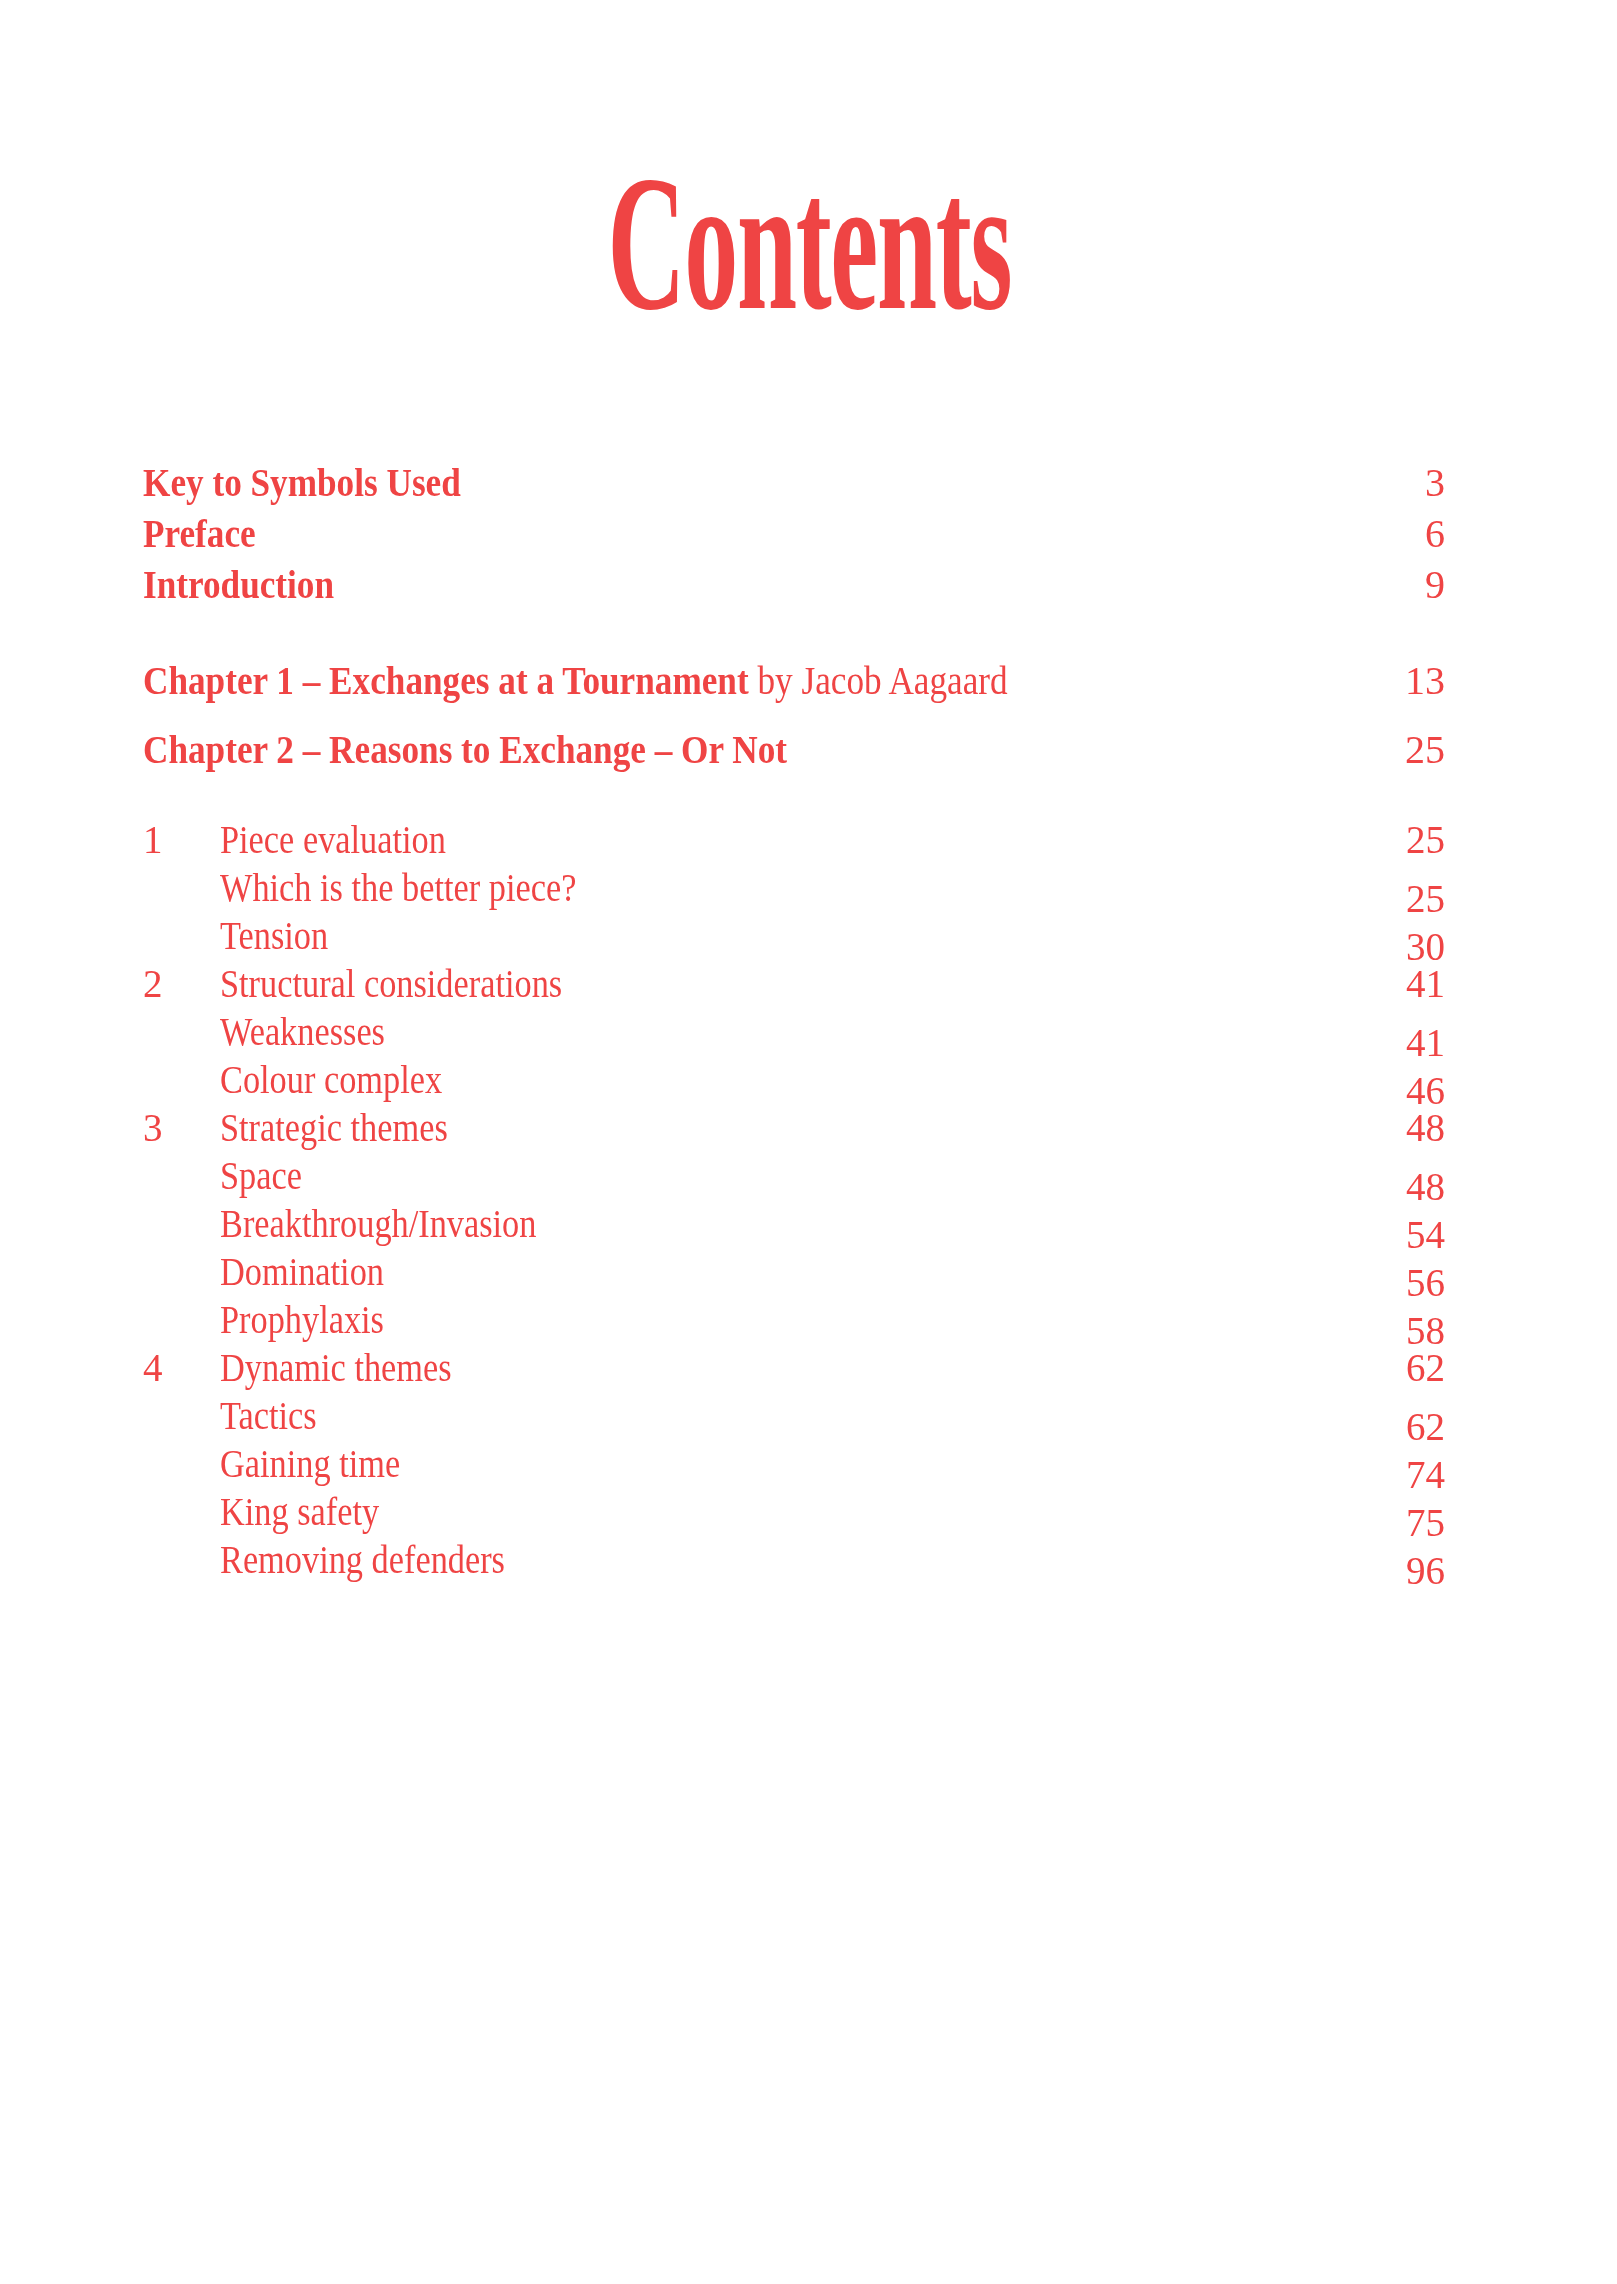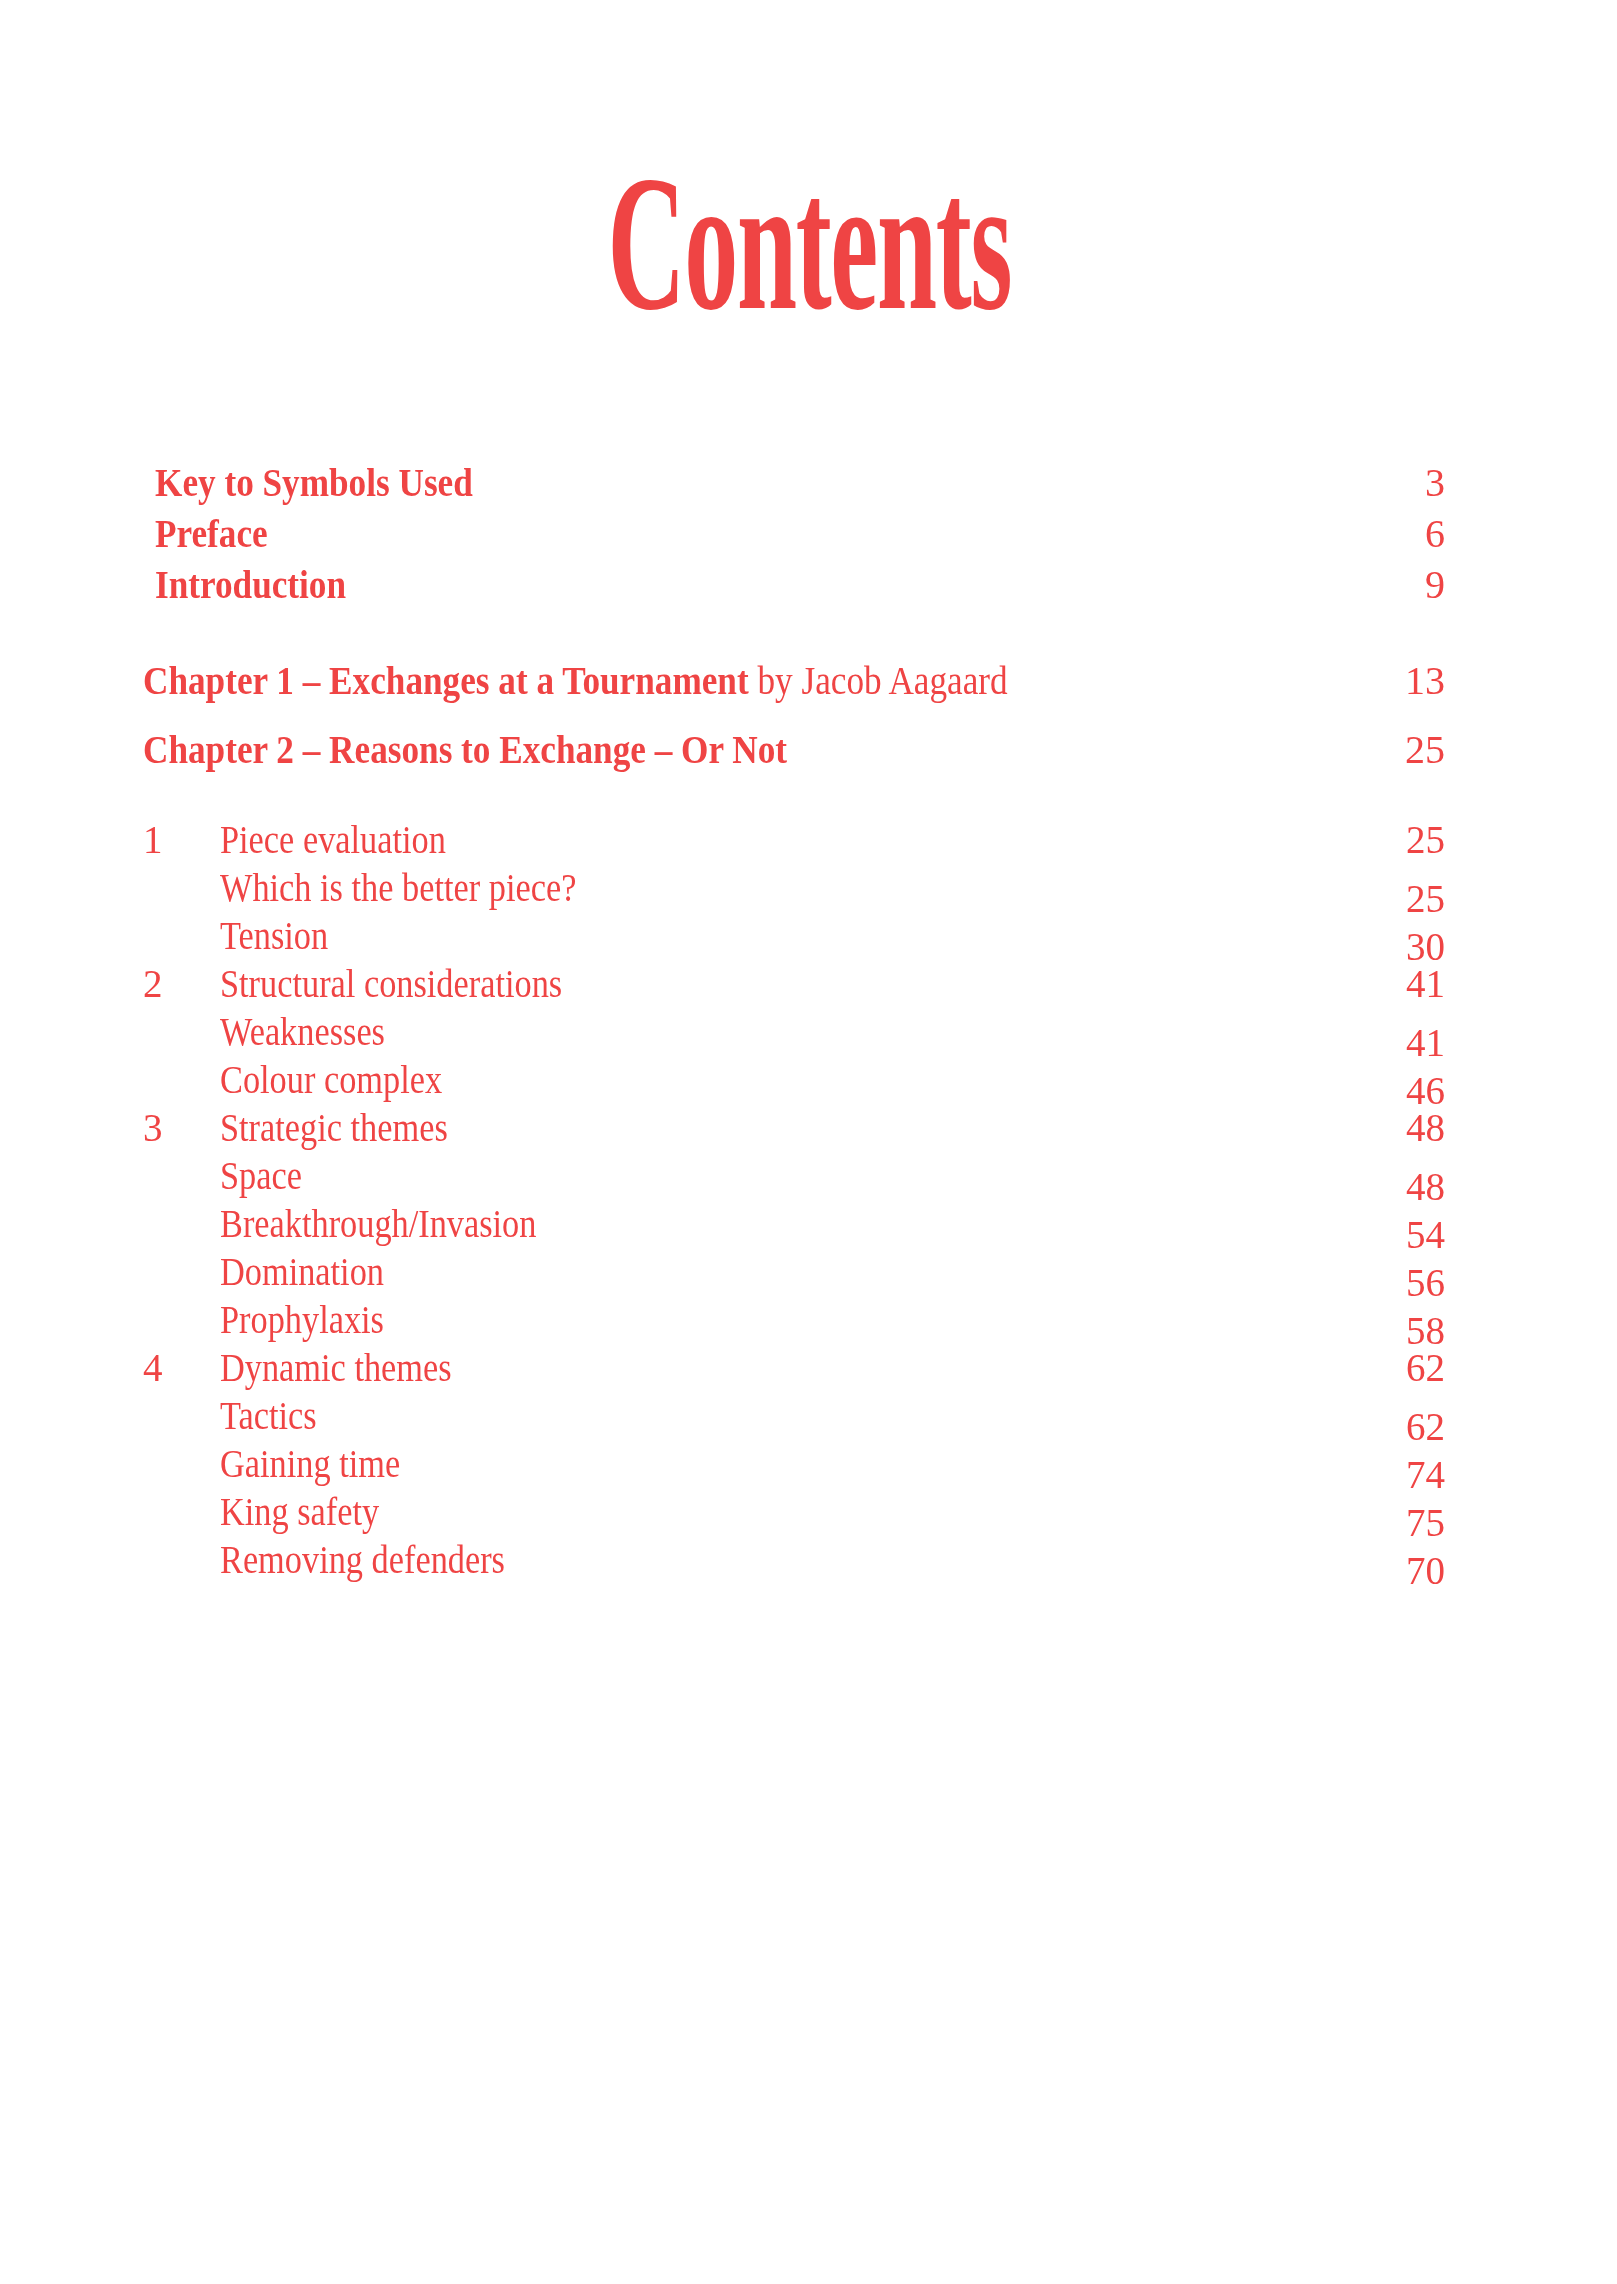--- a/index.html
+++ b/index.html
@@ -55,21 +55,21 @@
     transform: scaleX(0.88);
     transform-origin: left center;
     white-space: nowrap;
   }
   .pg {
     text-align: right;
     font-weight: normal;
   }
   
   .front-matter { top: 457px; font-size: 40px; }
-  .front-matter .toc-row { height: 51px; line-height: 51px; margin-left: 12px; }
+  .front-matter .toc-row { height: 51px; line-height: 51px; }
   .front-matter .lbl { font-weight: bold; }
   
   .chapters { top: 646px; font-size: 40px; }
   .chapters .toc-row { height: 69px; line-height: 69px; }
   .chapters .lbl-bold { font-weight: bold; }
   .chapters .lbl-normal { font-weight: normal; }
   
   .sections { top: 816px; font-size: 39px; }
   .sections .toc-row { height: 48px; line-height: 48px; }
   .sections .num {
@@ -232,18 +232,18 @@
           <span class="num"></span>
           <span class="lbl">King safety</span>
         </span>
       <span class="pg">75</span>
     </div>
     <div class="toc-row">
       <span class="toc-left">
           <span class="num"></span>
           <span class="lbl">Removing defenders</span>
         </span>
-      <span class="pg">70</span>
+      <span class="pg">96</span>
     </div>
   </div>
 
 </div>
 
 
 </body></html>

